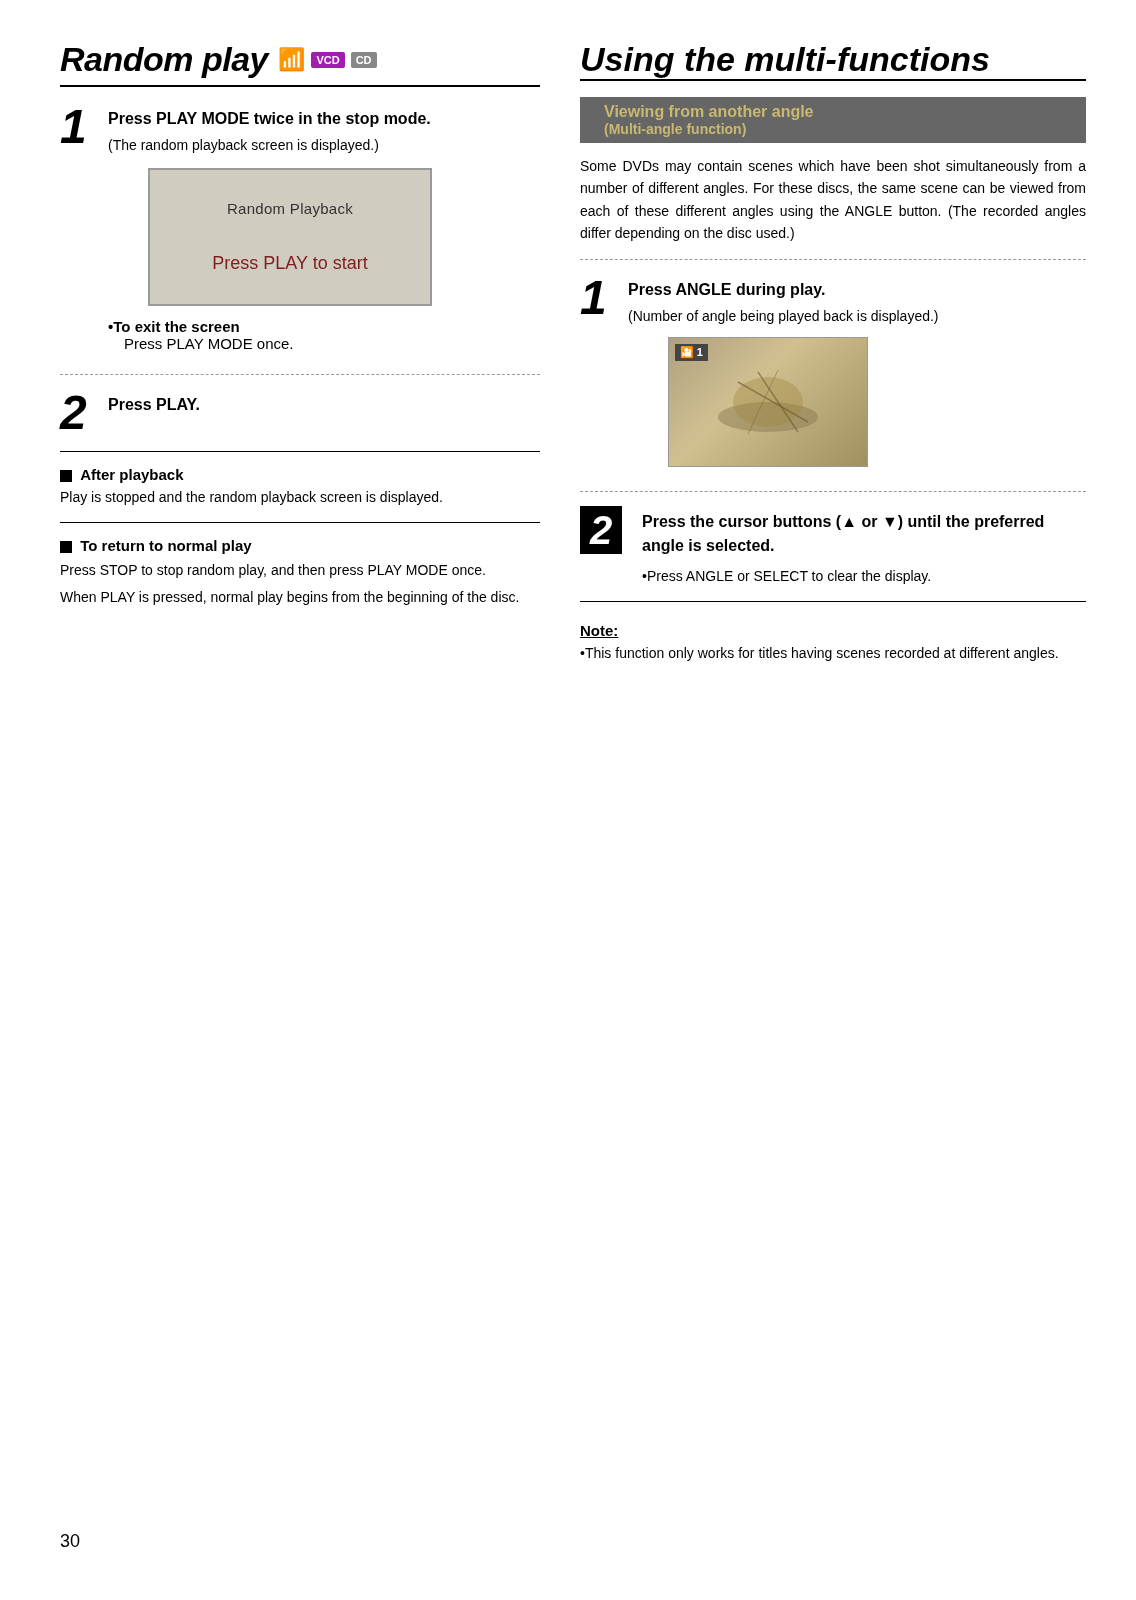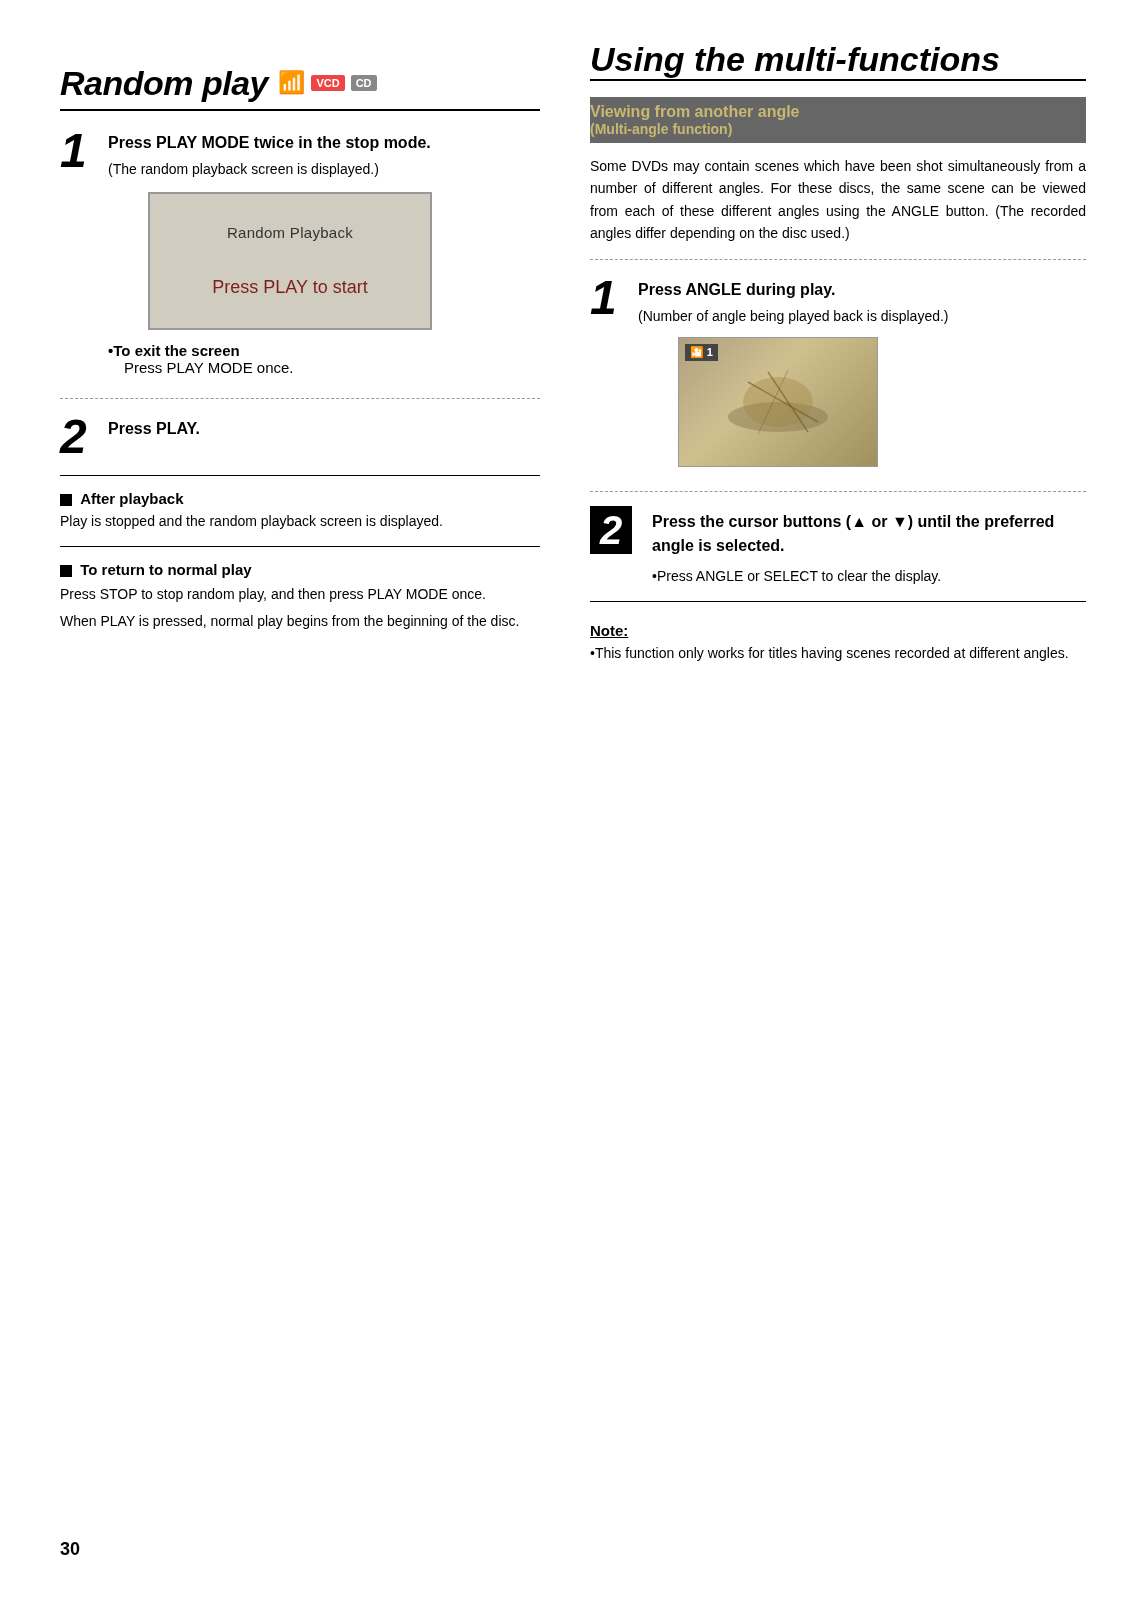--- a/index.html
+++ b/index.html
@@ -9,23 +9,22 @@
       min-height: 1600px;
       background: #fff;
       font-family: Arial, Helvetica, sans-serif;
       font-size: 15px;
       color: #000;
       padding: 40px 50px 40px 60px;
     }
 
     .page-layout {
       display: flex;
-      gap: 50px;
+      gap: 40px;
       width: 100%;
-      align-items: center;
     }
 
     .left-column {
       width: 480px;
       flex-shrink: 0;
     }
 
     .right-column {
       flex: 1;
     }
@@ -46,21 +45,21 @@
       letter-spacing: -0.5px;
     }
 
     .icons-row {
       display: flex;
       align-items: center;
       gap: 6px;
     }
 
     .badge-vcd {
-      background: #ef4444;
+      background: #a21caf;
       color: #fff;
       font-size: 11px;
       font-weight: bold;
       padding: 2px 5px;
       border-radius: 2px;
     }
 
     .badge-cd {
       background: #888;
       color: #fff;
@@ -169,21 +168,21 @@
     .section-title-right h1 {
       font-size: 34px;
       font-weight: 900;
       font-style: italic;
       color: #000;
     }
 
     .viewing-banner {
       background: #666;
       color: #c8b870;
-      padding: 6px 0;
+      padding: 6px 24px;
       margin: 12px 0;
       font-size: 15px;
       font-weight: bold;
     }
 
     .viewing-banner .line1 {
       font-size: 16px;
     }
 
     .viewing-banner .line2 {
@@ -357,13 +356,13 @@
 
     <hr class="hr-solid">
 
     <div class="note-section">
       <p class="note-title">Note:</p>
       <p style="font-size:14px; line-height:1.5;">•This function only works for titles having scenes recorded at different angles.</p>
     </div>
   </div>
 </div>
 
-<div class="page-number" style="position:fixed; bottom:40px; left:60px; font-size:18px; font-weight:bold;">30</div>
+<div class="page-number" style="position:fixed; bottom:48px; left:60px; font-size:18px; font-weight:normal;">30</div>
 
 </body></html>

